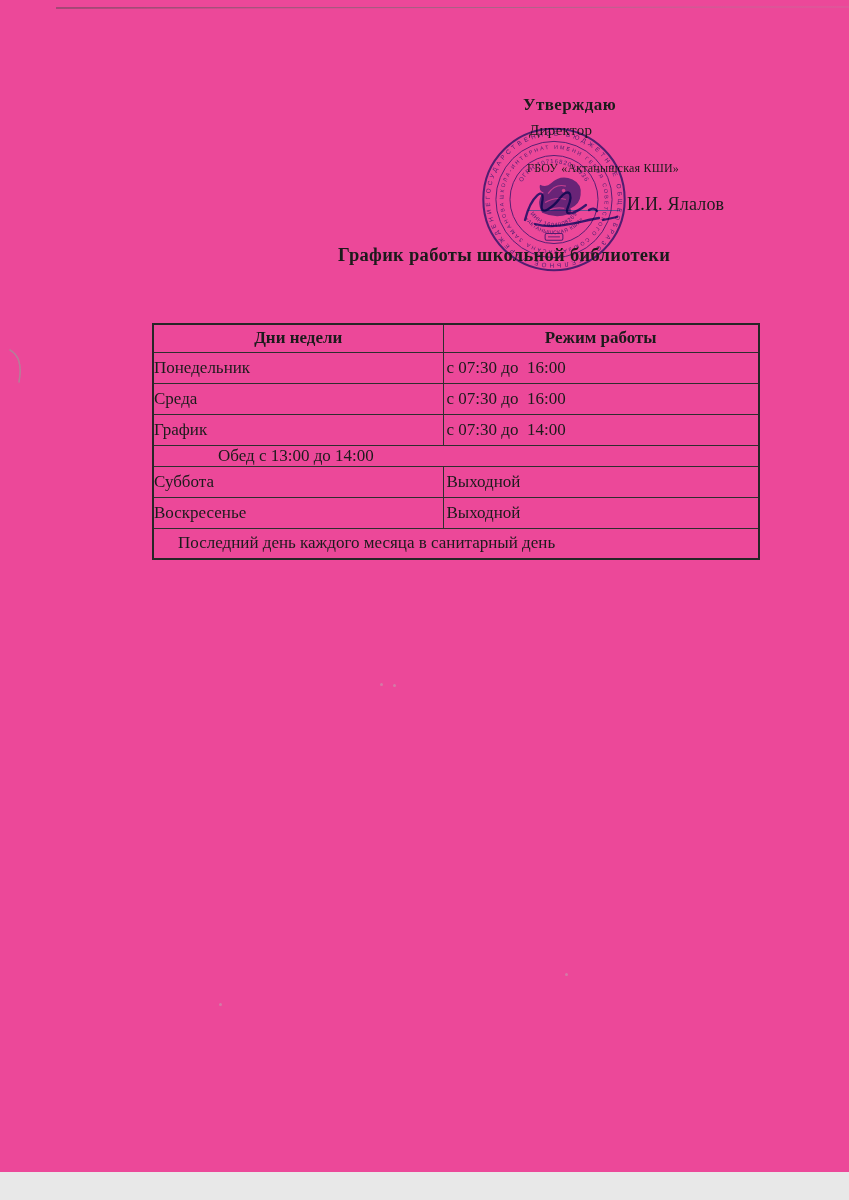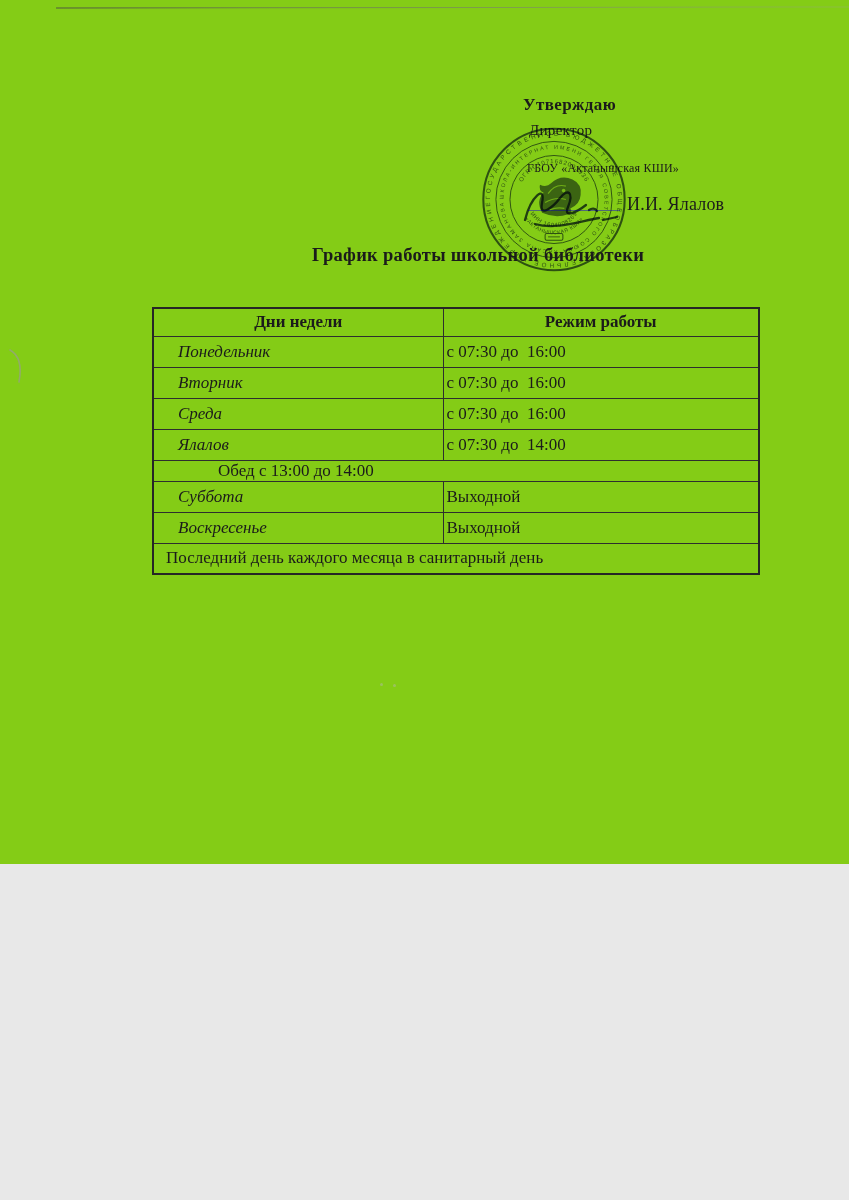--- a/index.html
+++ b/index.html
@@ -1,22 +1,22 @@
 <!DOCTYPE html>
 <html><head>
 <meta charset="utf-8">
 <style>
   * { margin: 0; padding: 0; box-sizing: border-box; }
   html, body { background: #e8e8e8; }
   .page {
     position: relative;
     width: 849px;
-    height: 864px;
+    height: 1172px;
     margin: 0 auto;
-    background: #84cc16;
+    background: #ec4899;
     overflow: hidden;
     font-family: "Liberation Serif", "DejaVu Serif", serif;
     color: #1b1b1b;
   }
 
   
   .artifact-topline {
     position: absolute;
     top: 7px; left: 56px; width: 793px; height: 1.4px;
     background: linear-gradient(90deg,
@@ -45,21 +45,21 @@
   }
   .hdr-name {
     position: absolute; left: 627px; top: 194px;
     font-size: 18px; letter-spacing: .2px; white-space: nowrap;
   }
   .hdr-sigline {
     position: absolute; left: 528px; top: 210px; width: 92px; height: 1.2px;
     background: #45508f; opacity: .8;
   }
   .doc-title {
-    position: absolute; left: 312px; top: 245px;
+    position: absolute; left: 338px; top: 245px;
     font-size: 18.5px; font-weight: bold; letter-spacing: .3px; white-space: nowrap;
   }
 
   
   .stamp {
     position: absolute; left: 480px; top: 121px;
     width: 148px; height: 157px;
     mix-blend-mode: multiply;
     opacity: .88;
   }
@@ -70,36 +70,37 @@
   }
 
   
   .sched-wrap { position: absolute; left: 152px; top: 307px; }
   table.sched {
     border-collapse: collapse;
     table-layout: fixed;
     width: 606px;
     border: 2.2px solid #262626;
     font-size: 17px;
+    margin-top: 16px;
   }
   table.sched td, table.sched th {
     border: 1.5px solid #2e2e2e;
     vertical-align: middle;
     white-space: pre;
     font-weight: normal;
     overflow: hidden;
   }
   .col-day  { width: 290px; }
   .col-time { width: 316px; }
   tr.hdr-row th { height: 28px; font-weight: bold; text-align: center; font-size: 17px; }
   tr.day-row td { height: 31px; }
-  td.cell-day   { padding-left: 24px; font-style: italic; }
+  td.cell-day   { padding-left: 0; }
   td.cell-hours { padding-left: 3px; }
   tr.lunch-row td { height: 21px; padding-left: 64px; line-height: 1; }
-  tr.note-row td  { height: 31px; padding-left: 12px; }
+  tr.note-row td  { height: 31px; padding-left: 24px; }
 </style>
 </head>
 <body>
 
 <div class="page">
 
   <div class="artifact-topline"></div>
   <svg class="artifact-curl" width="22" height="44" viewBox="0 0 22 44">
     <path d="M4,2 C13,7 16,18 13,34" fill="none" stroke="#9a9a9a" stroke-width="1.6" stroke-linecap="round" opacity="0.65"></path>
   </svg>
@@ -174,29 +175,25 @@
       <tbody>
           <tr class="hdr-row">
         <th>Дни недели</th>
         <th>Режим работы</th>
       </tr>
       <tr class="day-row">
         <td class="cell-day">Понедельник</td>
         <td class="cell-hours">с 07:30 до  16:00</td>
       </tr>
       <tr class="day-row">
-        <td class="cell-day">Вторник</td>
-        <td class="cell-hours">с 07:30 до  16:00</td>
-      </tr>
-      <tr class="day-row">
         <td class="cell-day">Среда</td>
         <td class="cell-hours">с 07:30 до  16:00</td>
       </tr>
       <tr class="day-row">
-        <td class="cell-day">Ялалов</td>
+        <td class="cell-day">График</td>
         <td class="cell-hours">с 07:30 до  14:00</td>
       </tr>
       <tr class="lunch-row">
         <td colspan="2">Обед с 13:00 до 14:00</td>
       </tr>
       <tr class="day-row">
         <td class="cell-day">Суббота</td>
         <td class="cell-hours">Выходной</td>
       </tr>
       <tr class="day-row">

